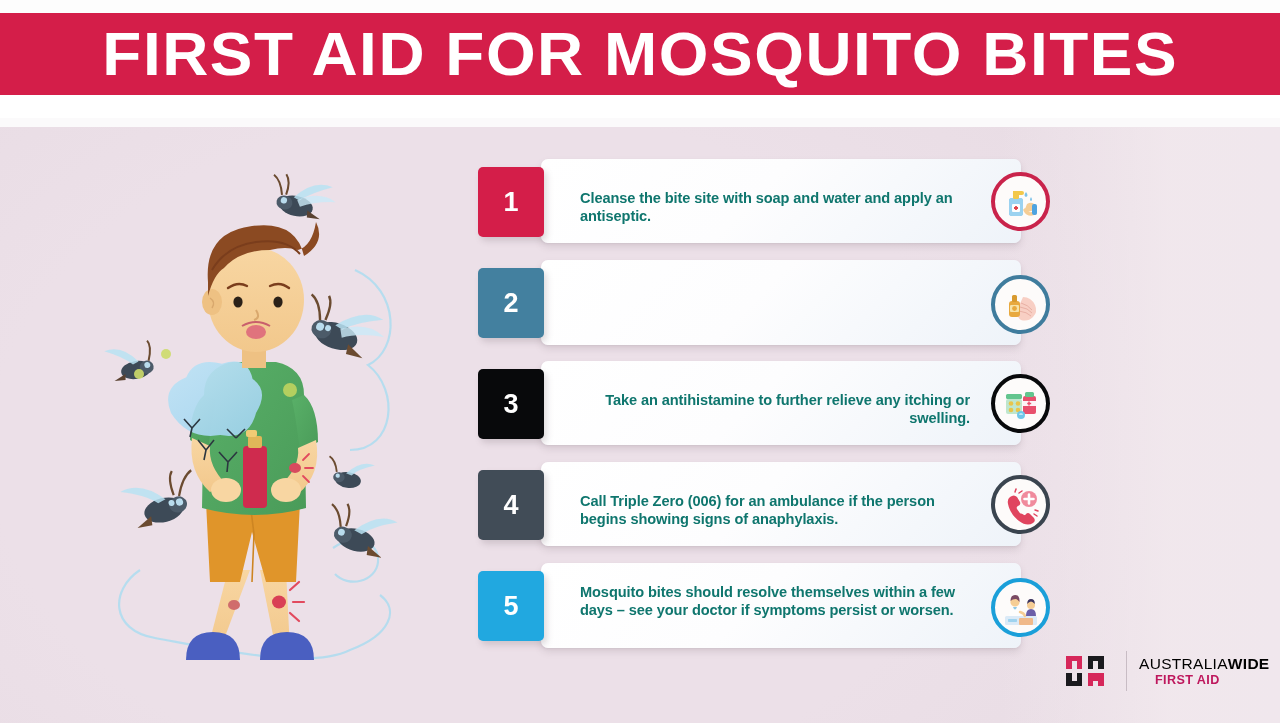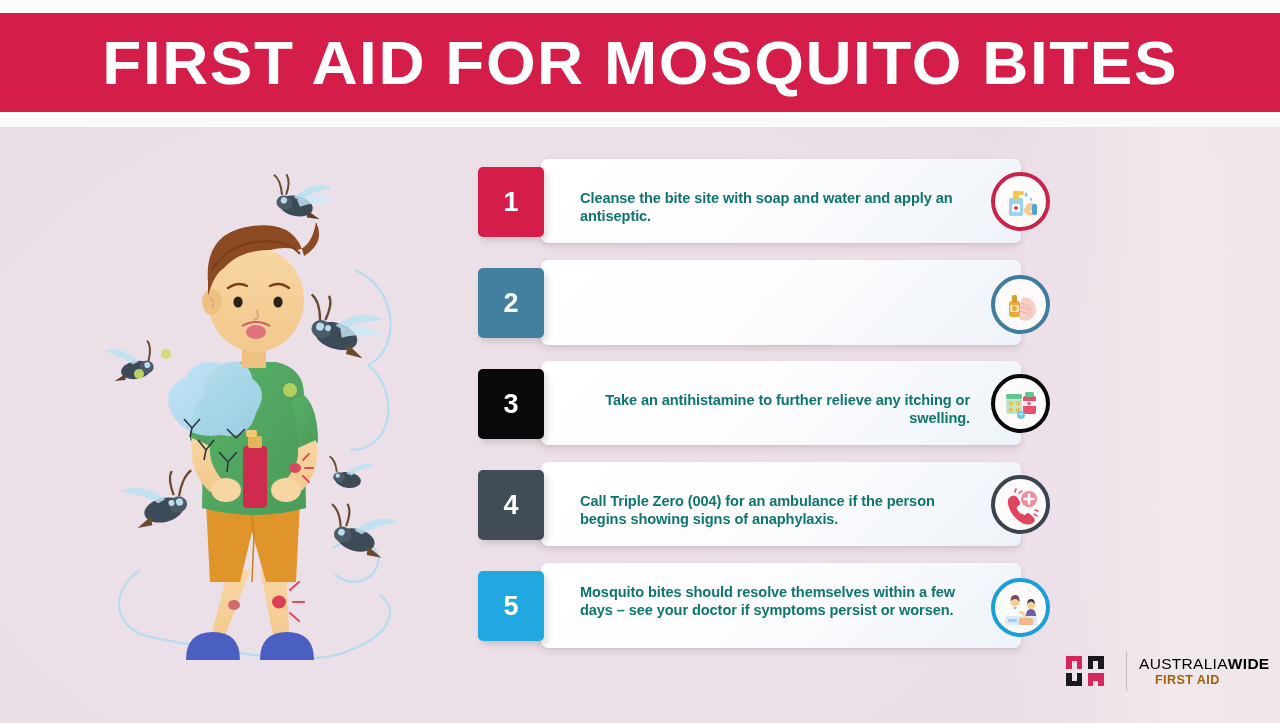--- a/index.html
+++ b/index.html
@@ -12,21 +12,21 @@
   }
 
   
   #top-strip {
     position: absolute; top: 0; left: 0;
     width: 1280px; height: 13px;
     background: #fdfdfd;
   }
   #header-band {
     position: absolute; top: 13px; left: 0;
-    width: 1280px; height: 99px;
+    width: 1280px; height: 82px;
     background: #d41e49;
     display: flex; align-items: center; justify-content: center;
   }
   #header-title {
     color: #ffffff;
     font-family: "Liberation Sans Narrow", "Liberation Sans", sans-serif;
     font-weight: bold;
     font-size: 62px;
     letter-spacing: 1.5px;
     transform: scaleX(1.03);
@@ -136,21 +136,21 @@
     letter-spacing: 0.3px;
     color: #000000;
     white-space: nowrap;
     line-height: 19px;
   }
   #logo-line1 .wide { font-weight: bold; }
   #logo-line2 {
     font-size: 12.6px;
     font-weight: bold;
     letter-spacing: 0.4px;
-    color: #a16207;
+    color: #be185d;
     white-space: nowrap;
     line-height: 15px;
     padding-left: 16px;
   }
 </style>
 </head>
 <body>
 
 <div id="top-strip"></div>
 
@@ -395,21 +395,21 @@
         <path d="M20 33 a2 2 0 0 1 4 0" fill="#bfe6f7"></path>
       </svg>
     </div>
   </div>
 
   <div class="step-row" style="top:303px;height:90px;">
     <div class="step-card" style="top:4px;height:84px;"></div>
     <div class="step-num" style="top:12px;height:70px;background:#414c57;">
       <span>4</span>
     </div>
-    <div class="step-text" style="top:34px;">Call Triple Zero (004) for an ambulance if the person begins showing signs of anaphylaxis.</div>
+    <div class="step-text" style="top:34px;">Call Triple Zero (006) for an ambulance if the person begins showing signs of anaphylaxis.</div>
     <div class="step-icon" style="left:513px;top:17px;border:4px solid #3a444f;">
       <svg viewBox="0 0 44 44" width="44" height="44">
         <path d="M11 14 q4 -3 7 0 l3 5 q1 3 -2 4 q-2 1 -1 3 q2 4 6 6 q2 1 3 -1 q2 -2 4 0 l4 4 q2 3 -1 5 q-6 4 -14 -2 q-9 -7 -11 -17 q-1 -5 2 -7 z" fill="#e0455f"></path>
         <circle cx="30" cy="16" r="8" fill="#f08b9d"></circle>
         <path d="M30 11.5 v9 M25.5 16 h9" stroke="#ffffff" stroke-width="2.6" stroke-linecap="round"></path>
         <path d="M22 31 q 5 4 11 3" stroke="#e0455f" stroke-width="1.6" fill="none"></path>
         <g stroke="#e0455f" stroke-width="1.5" stroke-linecap="round">
           <path d="M16 9 l1 -3"></path>
             <path d="M20 10 l3 -2"></path>
           <path d="M36 27 l3 1"></path>

